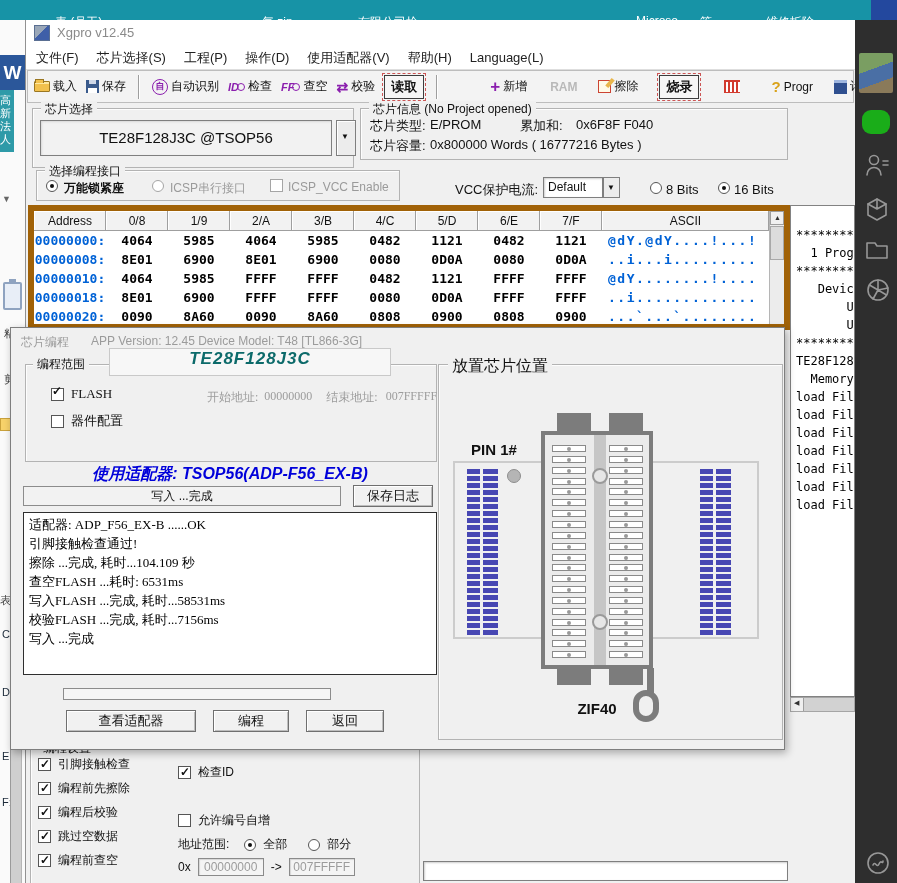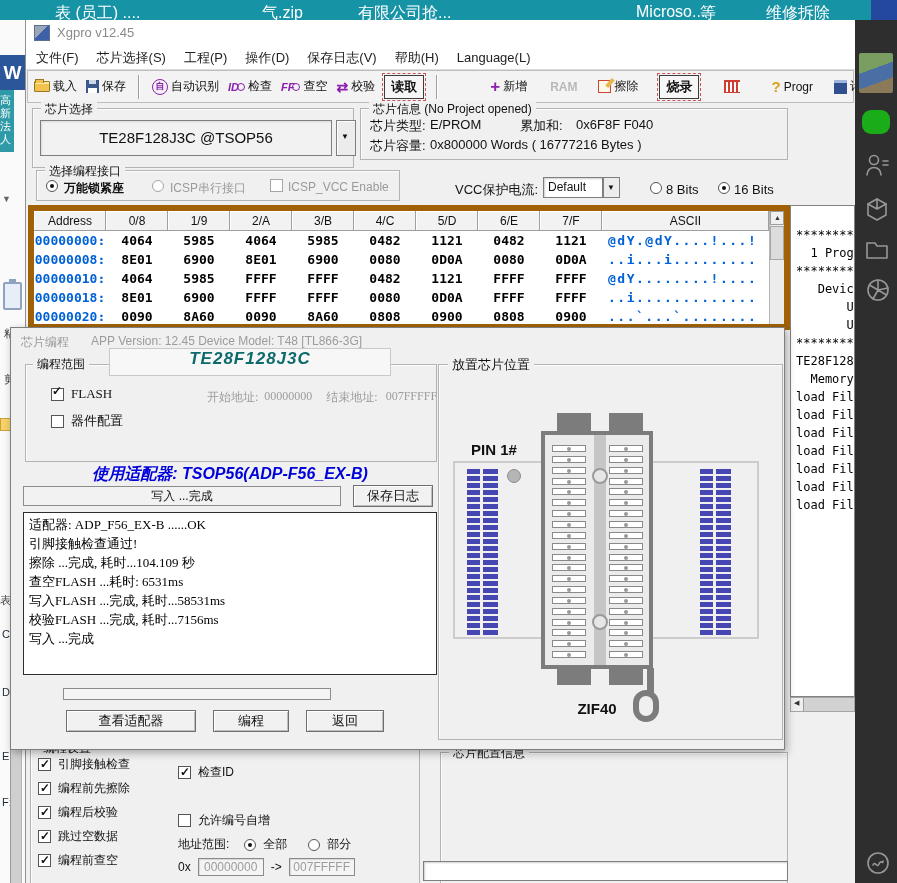--- a/index.html
+++ b/index.html
@@ -1,20 +1,20 @@
 <!DOCTYPE html>
 <html><head>
 <meta charset="utf-8">
 <style>
 *{margin:0;padding:0;box-sizing:border-box}
 body{margin:0;background:#555;font-family:"Liberation Sans",sans-serif}
 .screen{position:relative;width:897px;height:883px;background:#fafafa;overflow:hidden;font-size:12px;color:#111}
 
 .taskbar{position:absolute;left:0;top:0;width:897px;height:20px;background:#1793a6;z-index:30}
-.tk{position:absolute;top:3px;color:#fff;font-size:16px;white-space:nowrap}
+.tk{position:absolute;top:14px;color:#fff;font-size:12px;white-space:nowrap}
 .tk0{left:55px}.tk1{left:262px}.tk2{left:358px}.tk3{left:636px}.tk4{left:700px}.tk5{left:766px}
 .tk-cap{position:absolute;right:0;top:0;width:26px;height:20px;background:#23489e;z-index:31}
 
 .bgfrag{position:absolute;z-index:1}
 .bg-w{left:0;top:55px;width:25px;height:35px;background:#2b579a;color:#fff;font-weight:bold;font-size:19px;text-align:center;line-height:35px}
 .bg-teal{left:0;top:90px;width:14px;height:62px;background:#2e9aa8;color:#fff;font-size:11px;overflow:hidden;line-height:13px;padding-top:4px}
 .bg-arrow{left:2px;top:194px;color:#666;font-size:9px}
 .bg-clipboard{left:3px;top:282px;width:19px;height:28px;border:2px solid #8fa3c0;background:#e8eef7;border-radius:2px}
 .bg-clipboard::before{content:'';position:absolute;left:4px;top:-5px;width:7px;height:5px;background:#8fa3c0}
 .bg-paste{left:4px;top:326px;font-size:11px;color:#333}
@@ -111,21 +111,21 @@
 #dlg-adapter{left:0;top:136px;width:438px;text-align:center;font:italic bold 16px "Liberation Sans",sans-serif;color:#0000da}
 #dlg-prog1{left:12px;top:158px;width:318px;height:20px;border:1px solid #8c8c8c;background:#f2f2f2;text-align:center;line-height:19px;font-size:12px;color:#111}
 #dlg-savelog{left:342px;top:157px;width:80px;height:22px}
 #dlg-log{left:12px;top:184px;width:414px;height:163px;background:#fff;border:1px solid #2e2e2e;padding:2px 5px;font:13px "Liberation Serif",serif;line-height:19px;overflow:hidden;color:#000}
 #dlg-log div{position:static}
 #dlg-prog2{left:52px;top:360px;width:268px;height:12px;border:1px solid #8c8c8c;background:#f5f5f5}
 #btn-adapter{left:55px;top:382px;width:130px;height:22px}
 #btn-prog{left:202px;top:382px;width:76px;height:22px}
 #btn-back{left:295px;top:382px;width:78px;height:22px}
 #dlg-socket{left:427px;top:36px;width:345px;height:376px;border:1px solid #b3b3b3;box-shadow:inset 1px 1px 0 #fdfdfd}
-#dlg-socket-label{left:437px;top:28px;background:#f0f0f0;padding:0 4px;font-size:13px;z-index:11}
+#dlg-socket-label{left:437px;top:28px;background:#f0f0f0;padding:0 4px;font-size:16px;z-index:11}
 #dlg-socket-title{left:427px;top:48px;width:345px;text-align:center;font-weight:bold;font-size:15px;color:#111}
 
 .d-outline{left:442px;top:133px;width:306px;height:178px;border:2px solid #ccc;z-index:10}
 .d-body{left:530px;top:103px;width:112px;height:238px;border:4px solid #7c7c7c;background:#ebebeb;z-index:11}
 .d-rail{left:583px;top:107px;width:12px;height:230px;background:#c6c6c6;z-index:12}
 .d-tab{width:34px;height:19px;background:#7c7c7c;z-index:11}
 #tab1{left:546px;top:85px}#tab2{left:598px;top:85px}
 #tab3{left:546px;top:340px;height:17px}#tab4{left:598px;top:340px;height:17px}
 .d-lever{left:636px;top:340px;width:7px;height:26px;background:#7c7c7c;z-index:11}
 .d-loop{left:622px;top:362px;width:26px;height:32px;border:6px solid #7c7c7c;border-radius:13px;z-index:11}
@@ -190,21 +190,21 @@
   <div class="win"></div>
   <div class="title-bar">
     <span class="app-icon"></span>
     <span class="title-text">Xgpro v12.45</span>
   </div>
   <div class="menubar" id="menubar">
       <span class="mi">文件(F)</span>
       <span class="mi">芯片选择(S)</span>
       <span class="mi">工程(P)</span>
       <span class="mi">操作(D)</span>
-      <span class="mi">保存日志(V)</span>
+      <span class="mi">使用适配器(V)</span>
       <span class="mi">帮助(H)</span>
       <span class="mi">Language(L)</span>
     </div>
   <div class="toolbar" id="toolbar">
       <div class="tb tb-load">
         <span class="ticon folder-open-icon"></span>
         <span class="tlabel">载入</span>
       </div>
       <div class="tb tb-save">
         <span class="ticon floppy-icon"></span>
@@ -629,23 +629,20 @@
     <span class="rd" style="margin-left:14px"></span>
     <span>部分</span>
   </div>
   <div class="set-flex" id="set-hex">
     <span>0x</span>
     <span class="hexbox">00000000</span>
     <span>-&gt;</span>
     <span class="hexbox">007FFFFF</span>
   </div>
 
-  <div class="grp" id="g-cfg">
-    <span class="grp-label">芯片配置信息</span>
-  </div>
   <div id="cfg-input" class="sunken"></div>
 
   <div id="dside">
     <div class="ds-photo"></div>
     <div class="ds-wechat"></div>
     <svg class="ds-svg" style="left:9px;top:132px" width="26" height="28" viewBox="0 0 26 28">
         <circle cx="10" cy="8" r="4.5"></circle>
         <path d="M3 23c0-5 3.5-7.5 7-7.5s7 2.5 7 7.5"></path>
         <path d="M19 9h5M19 13h5"></path>
       </svg>

